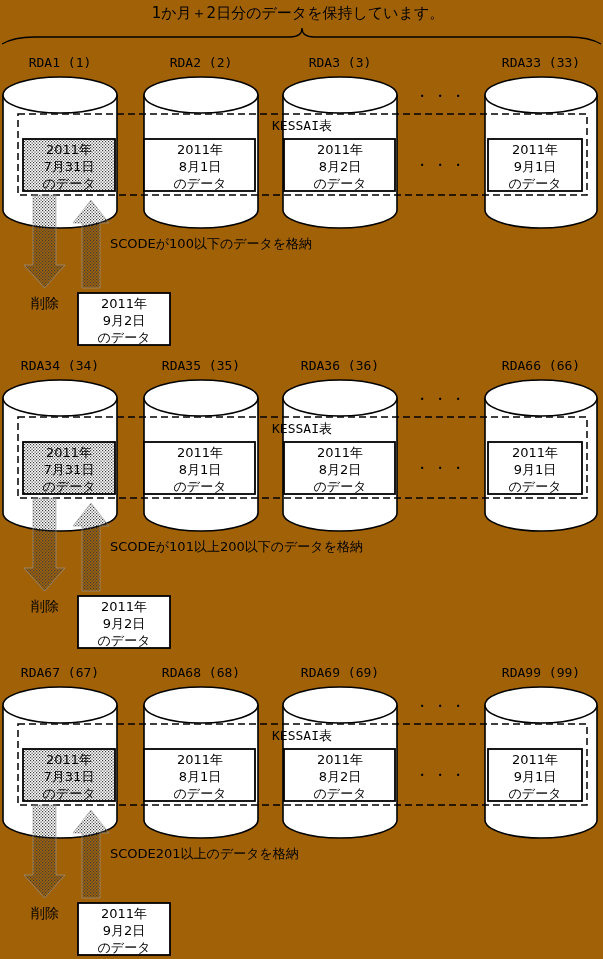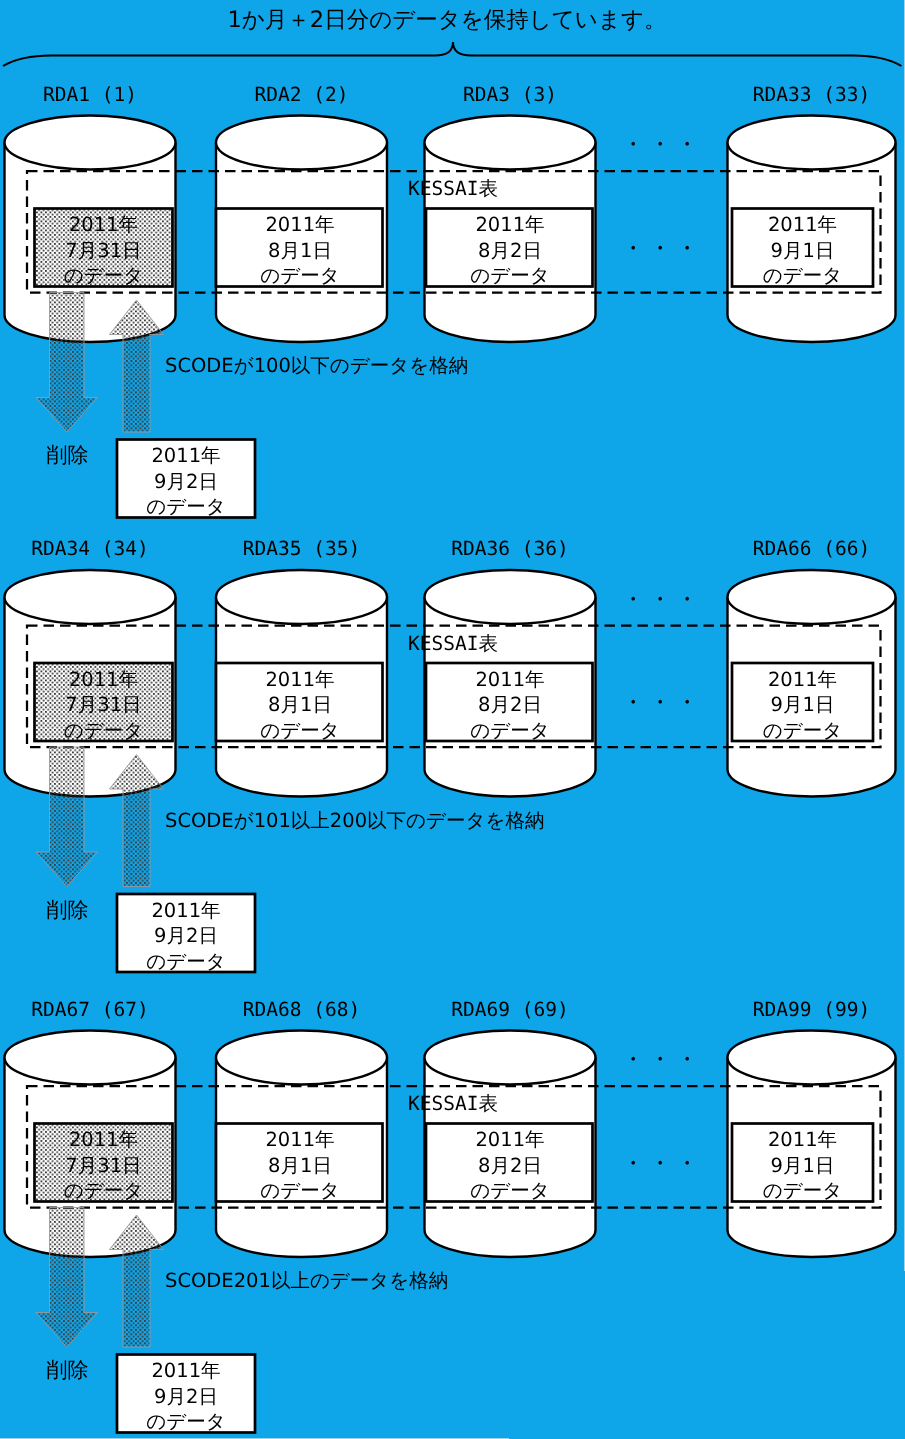--- a/index.html
+++ b/index.html
@@ -1,16 +1,16 @@
 <!DOCTYPE html>
 <html><head>
 <meta charset="utf-8">
 <style>
   html,body{margin:0;padding:0;background:#ffffff;}
-  .stage{position:relative;width:603px;height:959px;background:#0ea5e9;overflow:hidden;}
+  .stage{position:relative;width:603px;height:959px;background:#a16207;overflow:hidden;}
   svg{display:block;}
   text{font-family:"DejaVu Sans","Liberation Sans",sans-serif;fill:#000;}
   .mono{font-family:"DejaVu Sans Mono","Liberation Mono",monospace;}
   .fs13{font-size:13px;}
   .fs14{font-size:14px;}
   .fs15{font-size:15px;}
   .dots{font-size:12px;letter-spacing:6px;font-weight:bold;}
   .cyl{fill:#ffffff;stroke:#000;stroke-width:1.6;}
   .box{fill:#ffffff;stroke:#000;stroke-width:1.8;}
   .shadedbox{fill:url(#dotpat);stroke:#000;stroke-width:1.8;}

